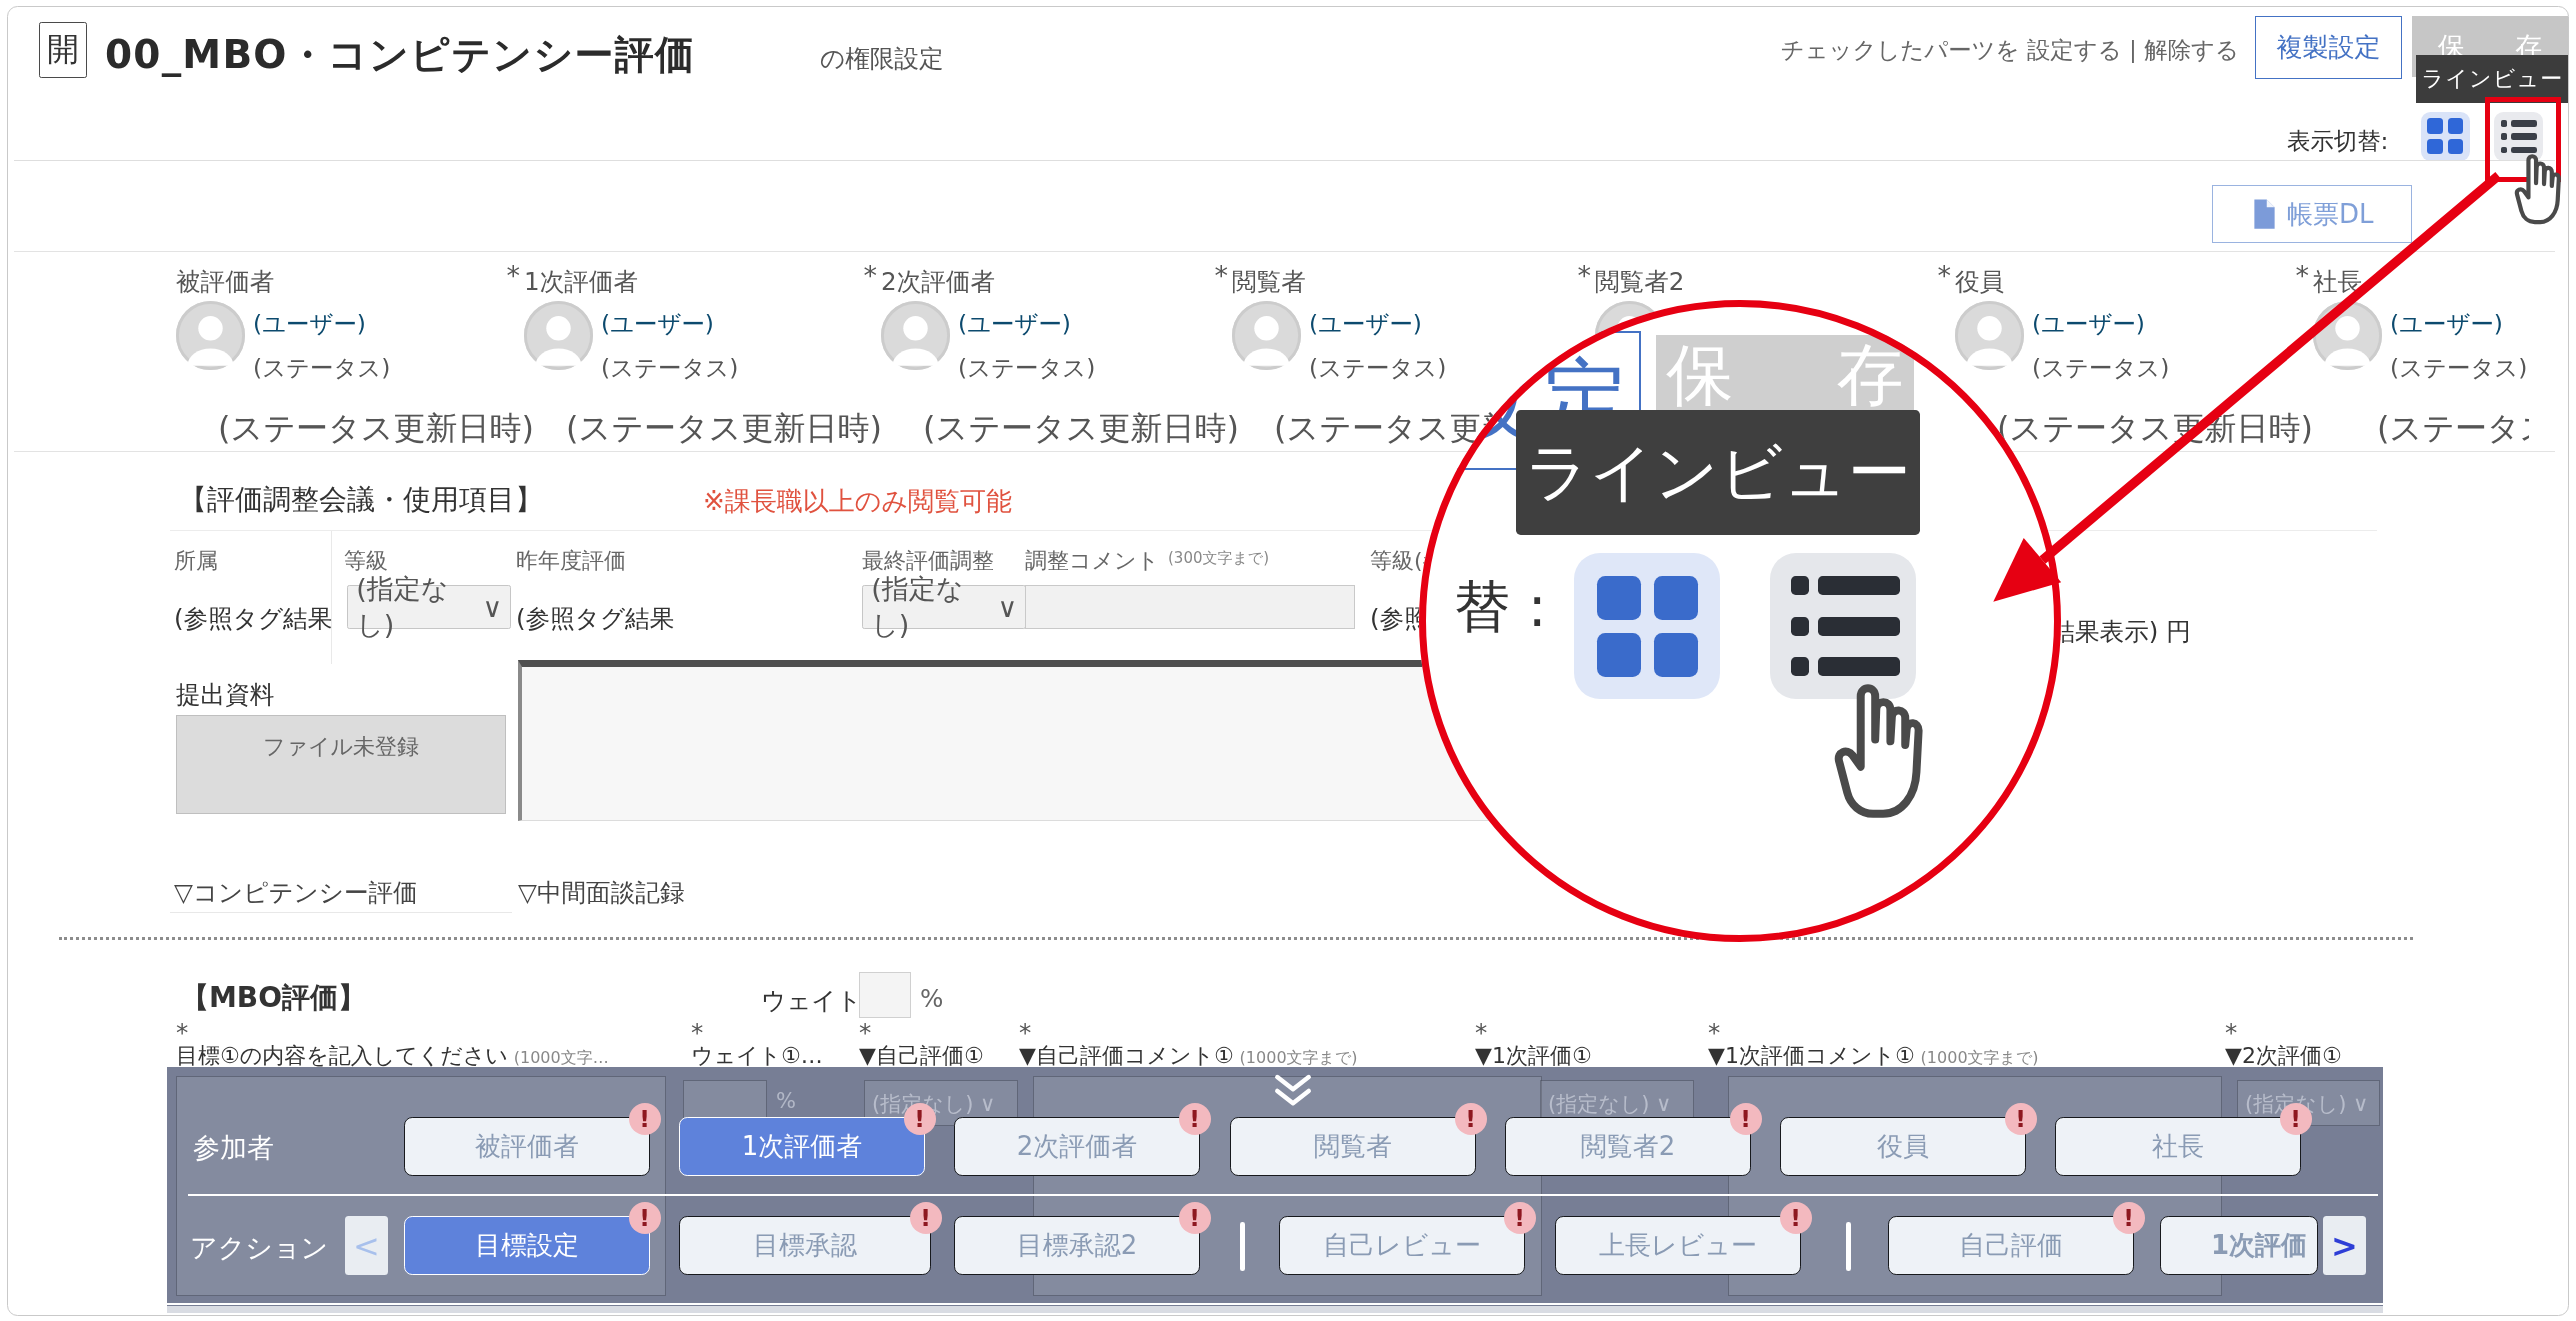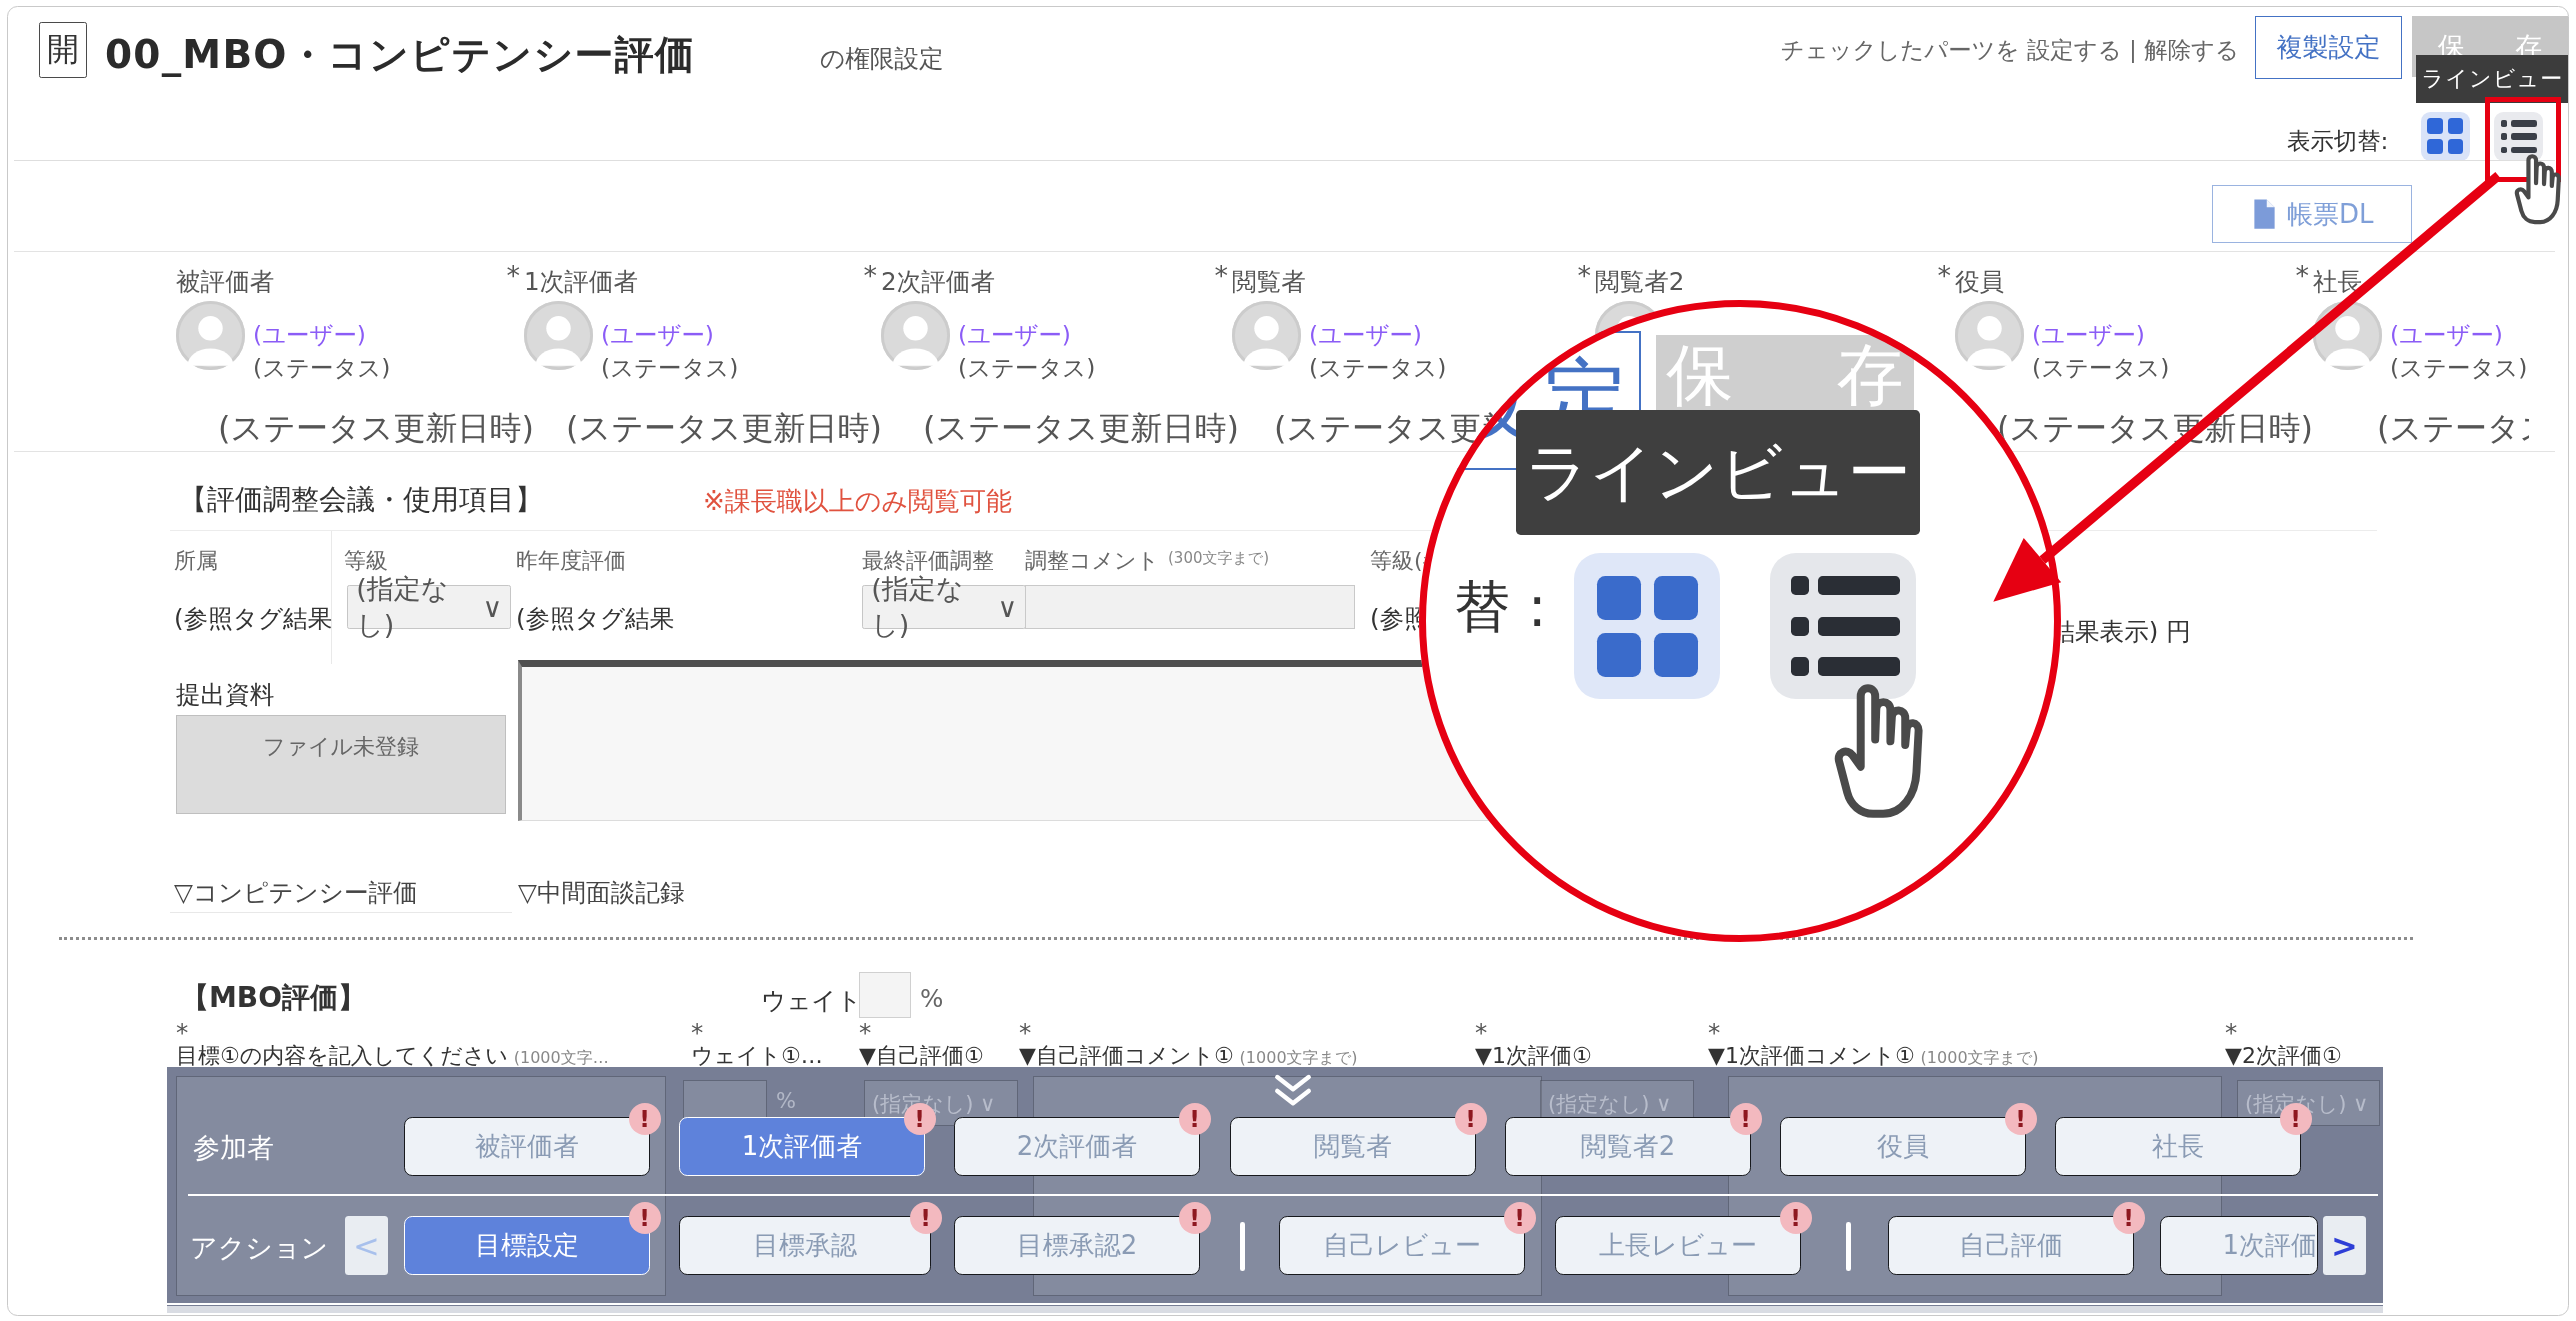--- a/index.html
+++ b/index.html
@@ -22,21 +22,21 @@
   .grid-ic div{background:#2F67D8;border-radius:3.5px;}
   .list-ic{position:absolute;display:flex;flex-direction:column;justify-content:space-between;}
   .list-row{display:flex;align-items:center;}
   .list-row .dot{background:#3A3F48;border-radius:1.8px;}
   .list-row .bar{background:#3A3F48;border-radius:2.3px;}
   .btn-report{border:1.8px solid #9AB3E0;color:#7F9FD8;background:#fff;font-size:26px;display:flex;align-items:center;justify-content:center;gap:9.4px;}
   .evcol{position:absolute;width:375px;height:193px;}
   .ev-star{position:absolute;left:-17.6px;top:-4.7px;font-size:27px;color:#555;}
   .ev-label{position:absolute;left:0;top:0;font-size:24.6px;color:#555;white-space:nowrap;}
   .ev-avatar{position:absolute;left:0;top:36px;width:69px;height:69px;}
-  .ev-user{position:absolute;left:77px;top:54px;font-size:23.4px;color:#8b5cf6;white-space:nowrap;}
+  .ev-user{position:absolute;left:77px;top:43px;font-size:23.4px;color:#0c4a6e;white-space:nowrap;}
   .ev-status{position:absolute;left:77px;top:87px;font-size:23.4px;color:#555;white-space:nowrap;}
   .ev-updated{position:absolute;left:42px;top:142px;font-size:32px;color:#555;white-space:nowrap;}
   .sec-title{font-size:28px;color:#333;}
   .red-note{font-size:26px;color:#E0523F;}
   .fld-label{font-size:22px;color:#666;white-space:nowrap;}
   .fld-sub{font-size:15px;color:#888;}
   .val-text{font-size:24.6px;color:#333;white-space:nowrap;}
   .select-box{background:#F1F1F1;border:1.2px solid #C6C6C6;border-radius:2.3px;display:flex;align-items:center;justify-content:space-between;padding:0 8.2px;font-size:27px;color:#555;}
   .input-box{background:#F1F1F1;border:1.2px solid #C9C9C9;}
   .file-box{background:#DCDCDC;border:1.2px solid #BFBFBF;display:flex;justify-content:center;font-size:22px;color:#666;padding-top:16.4px;}
@@ -399,21 +399,21 @@
         <span>!</span>
       </div>
     </div>
   <div class="ov-sep" style="left:1679px;top:155px;"></div>
   <div class="ov-btn" style="left:1721px;top:149px;width:246px;">
       <span>自己評価</span>
       <div class="ov-badge">
         <span>!</span>
       </div>
     </div>
-  <div class="ov-btn" style="left:1993px;top:149px;width:158px;justify-content:flex-end;padding-right:0;overflow:hidden;">
+  <div class="ov-btn" style="left:1993px;top:149px;width:158px;justify-content:flex-end;padding-right:10px;overflow:hidden;font-weight:bold;">
       <span>1次評価</span>
     </div>
   <div class="ov-nav" style="left:2156px;top:149px;color:#2E3ED6;font-weight:bold;">
       <span>&gt;</span>
     </div>
 
   <div style="position:absolute;left:0;top:236px;width:2216px;height:2.3px;background:#fff;"></div>
   <div style="position:absolute;left:0;top:239px;width:2216px;height:7px;background:#D9DCE3;"></div>
 </div>
 

